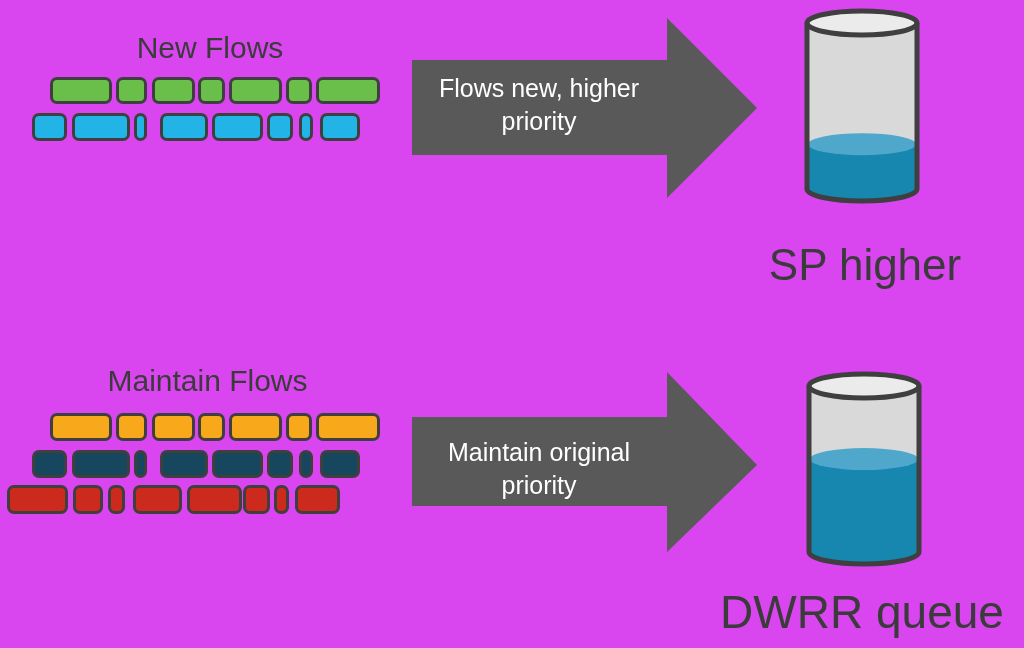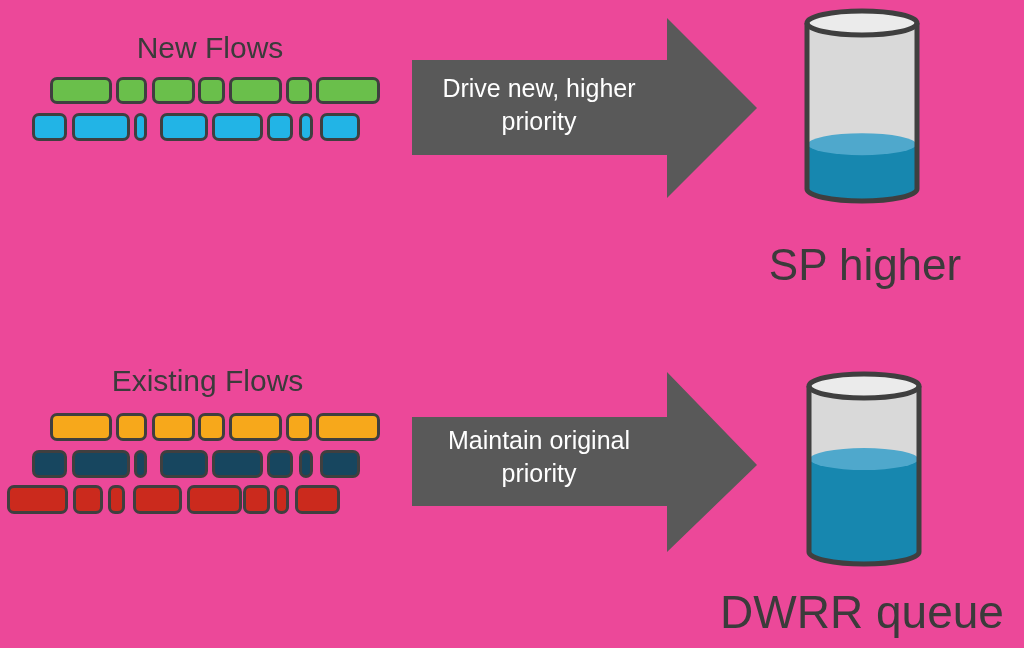--- a/index.html
+++ b/index.html
@@ -1,17 +1,17 @@
 <!DOCTYPE html>
 <html><head>
 <meta charset="utf-8">
 <style>
   html,body { margin:0; padding:0; background:#ffffff; }
   .canvas {
-    position:relative; width:1024px; height:648px; background:#ec4899;
+    position:relative; width:1024px; height:648px; background:#d946ef;
     font-family:"Liberation Sans", sans-serif; overflow:hidden;
   }
   .section-title {
     position:absolute; color:#3b3b3b; font-size:30px; text-align:center;
     white-space:nowrap;
   }
   #title-new      { left:110px; top:31px;  width:200px; }
   #title-existing { left:85px;  top:364px; width:245px; }
   .block {
     position:absolute; border:3px solid #3f3f3f; border-radius:7px;
@@ -34,21 +34,21 @@
   }
   #queue-label-0 { left:735px; top:240px; width:260px; font-size:44px; }
   #queue-label-1 { left:690px; top:585px; width:344px; font-size:46px; }
 </style>
 </head>
 <body>
 
 <div class="canvas">
 
   <div class="section-title" id="title-new" style="color: rgb(59, 59, 59);">New Flows</div>
-  <div class="section-title" id="title-existing" style="color: rgb(59, 59, 59);">Existing Flows</div>
+  <div class="section-title" id="title-existing" style="color: rgb(59, 59, 59);">Maintain Flows</div>
 
   <div id="blocks-layer">
       <div class="block" style="left: 50px; top: 77px; width: 62px; height: 27px; background: rgb(106, 191, 75); border-color: rgb(63, 63, 63);"></div>
       <div class="block" style="left: 116px; top: 77px; width: 31px; height: 27px; background: rgb(106, 191, 75); border-color: rgb(63, 63, 63);"></div>
       <div class="block" style="left: 152px; top: 77px; width: 43px; height: 27px; background: rgb(106, 191, 75); border-color: rgb(63, 63, 63);"></div>
       <div class="block" style="left: 198px; top: 77px; width: 27px; height: 27px; background: rgb(106, 191, 75); border-color: rgb(63, 63, 63);"></div>
       <div class="block" style="left: 229px; top: 77px; width: 53px; height: 27px; background: rgb(106, 191, 75); border-color: rgb(63, 63, 63);"></div>
       <div class="block" style="left: 286px; top: 77px; width: 26px; height: 27px; background: rgb(106, 191, 75); border-color: rgb(63, 63, 63);"></div>
       <div class="block" style="left: 316px; top: 77px; width: 64px; height: 27px; background: rgb(106, 191, 75); border-color: rgb(63, 63, 63);"></div>
       <div class="block" style="left: 32px; top: 113px; width: 35px; height: 28px; background: rgb(34, 180, 230); border-color: rgb(63, 63, 63);"></div>
@@ -81,28 +81,28 @@
       <div class="block" style="left: 187px; top: 485px; width: 55px; height: 29px; background: rgb(203, 42, 29); border-color: rgb(63, 63, 63);"></div>
       <div class="block" style="left: 243px; top: 485px; width: 27px; height: 29px; background: rgb(203, 42, 29); border-color: rgb(63, 63, 63);"></div>
       <div class="block" style="left: 274px; top: 485px; width: 15px; height: 29px; background: rgb(203, 42, 29); border-color: rgb(63, 63, 63);"></div>
       <div class="block" style="left: 295px; top: 485px; width: 45px; height: 29px; background: rgb(203, 42, 29); border-color: rgb(63, 63, 63);"></div>
     </div>
 
   <svg class="arrow-shape" id="arrow-0" viewBox="0 0 345 180">
     <polygon class="arrow-poly" points="0,42 255,42 255,0 345,90 255,180 255,137 0,137" fill="#595959"></polygon>
   </svg>
   <div class="arrow-label" id="arrow-label-0" style="color: rgb(255, 255, 255);">
-    <div>Drive new, higher</div>
+    <div>Flows new, higher</div>
     <div>priority</div>
   </div>
 
   <svg class="arrow-shape" id="arrow-1" viewBox="0 0 345 180">
     <polygon class="arrow-poly" points="0,45 255,45 255,0 345,93 255,180 255,134 0,134" fill="#595959"></polygon>
   </svg>
-  <div class="arrow-label" id="arrow-label-1" style="color: rgb(255, 255, 255);">
+  <div class="arrow-label" id="arrow-label-1" style="color: rgb(255, 255, 255); margin-top: 12px;">
     <div>Maintain original</div>
     <div>priority</div>
   </div>
 
   <svg class="cylinder" id="cylinder-0" viewBox="0 0 126 200">
     <path class="cyl-body" d="M8,16 L8,182 A55,12 0 0 0 118,182 L118,16 Z" fill="#d9d9d9"></path>
     <ellipse class="cyl-top" cx="63" cy="16" rx="55" ry="12" fill="#ebebeb"></ellipse>
     <path class="liquid-body" d="M8,137.18 L8,182 A55,12 0 0 0 118,182 L118,137.18 Z" fill="#1787af"></path>
     <ellipse class="liquid-top" cx="63" cy="137.18" rx="54" ry="11" fill="#4fa8cc"></ellipse>
     <path class="cyl-outline" fill="none" d="M8,16 L8,182 A55,12 0 0 0 118,182 L118,16" stroke="#3f3f3f" stroke-width="5"></path>

